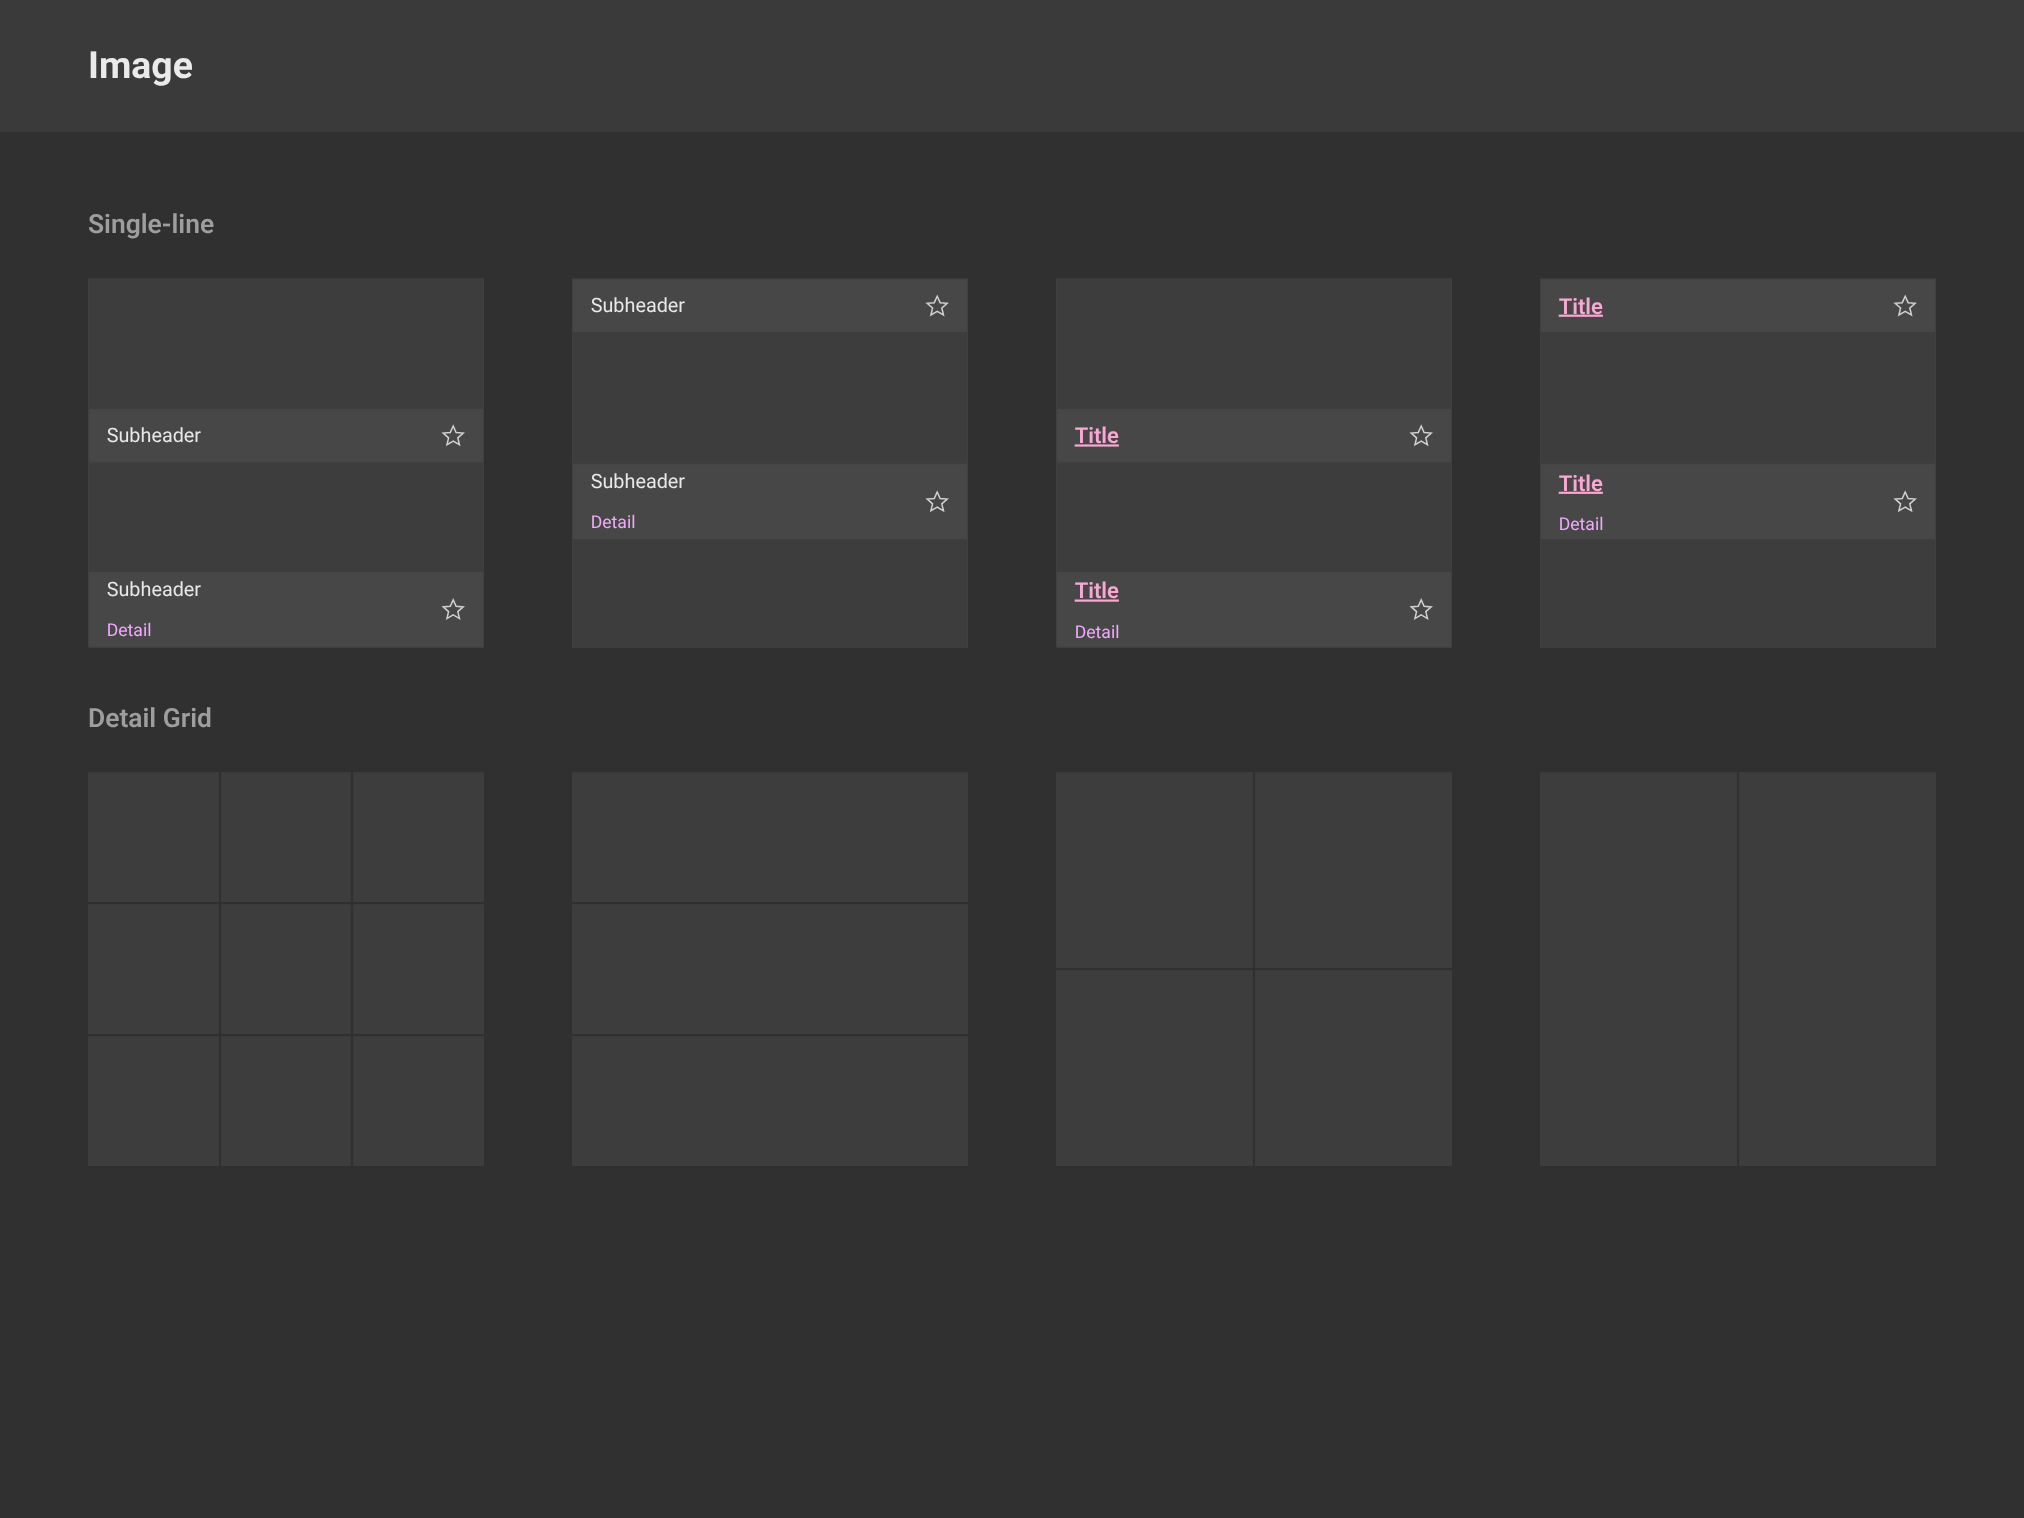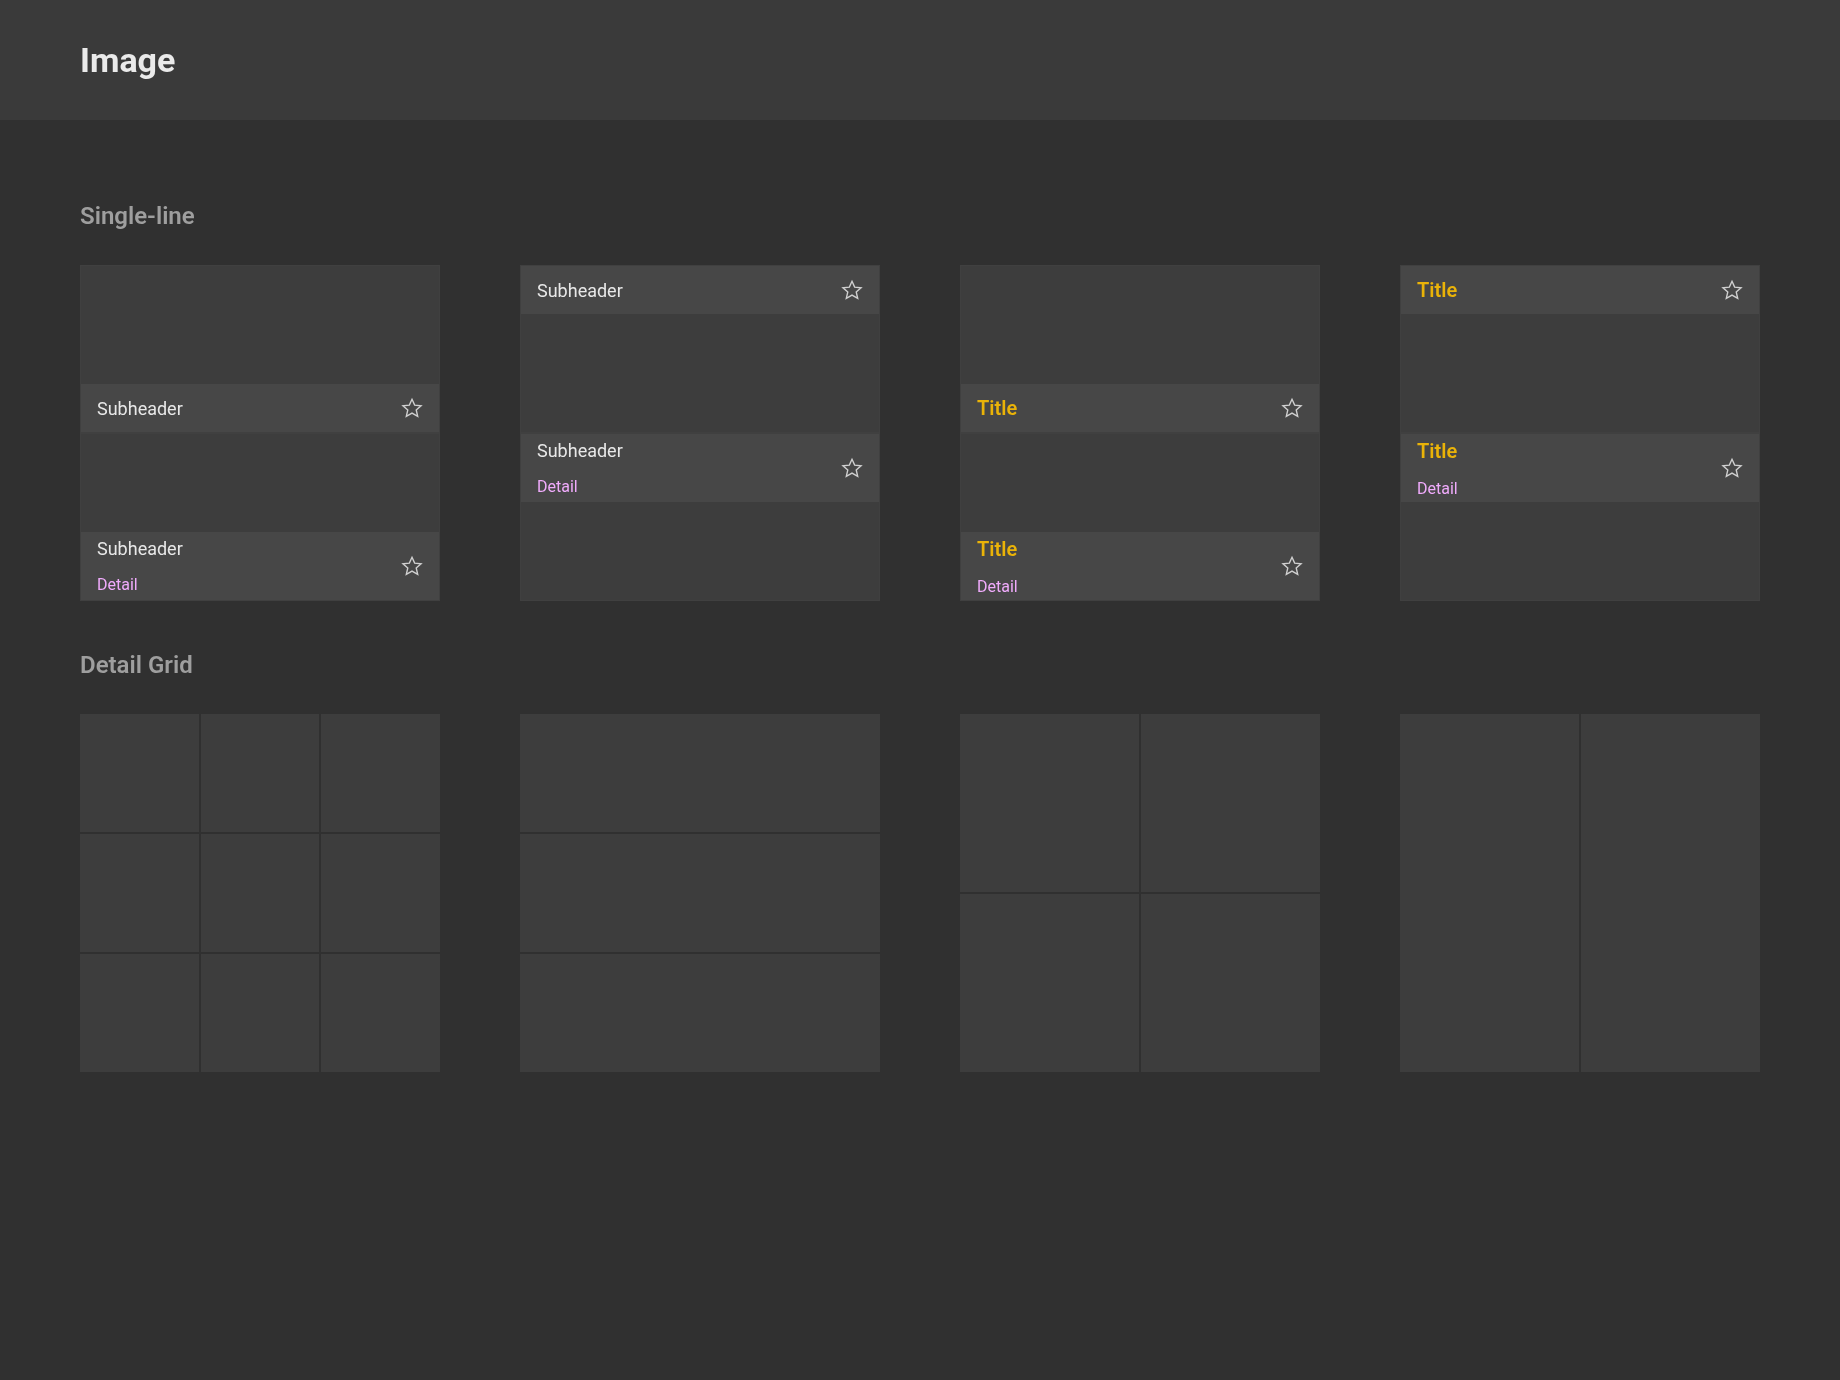--- a/index.html
+++ b/index.html
@@ -27,21 +27,21 @@
       padding: 40px 80px;
     }
     .section-header {
       font-size: 24px;
       font-weight: 600;
       color: #9e9e9e;
       margin-top: 50px;
       margin-bottom: 35px;
     }
     .section-header:first-child {
-      margin-top: 42px;
+      margin-top: 30px;
     }
     .row {
       display: grid;
       grid-template-columns: repeat(4, 1fr);
       gap: 80px;
     }
     .tile {
       background: #3d3d3d;
       height: 168px;
       position: relative;
@@ -68,21 +68,22 @@
       justify-content: center;
     }
     .subheader-text {
       font-size: 18px;
       font-weight: 400;
       color: #e8e8e8;
     }
     .title-text {
       font-size: 20px;
       font-weight: 600;
-      color: #eab308;
+      color: #f9a8d4;
+      text-decoration: underline;
     }
     .detail-text {
       font-size: 16px;
       font-weight: 400;
       color: #f0abfc;
       margin-top: 16px;
     }
     .star-icon {
       width: 22px;
       height: 22px;

